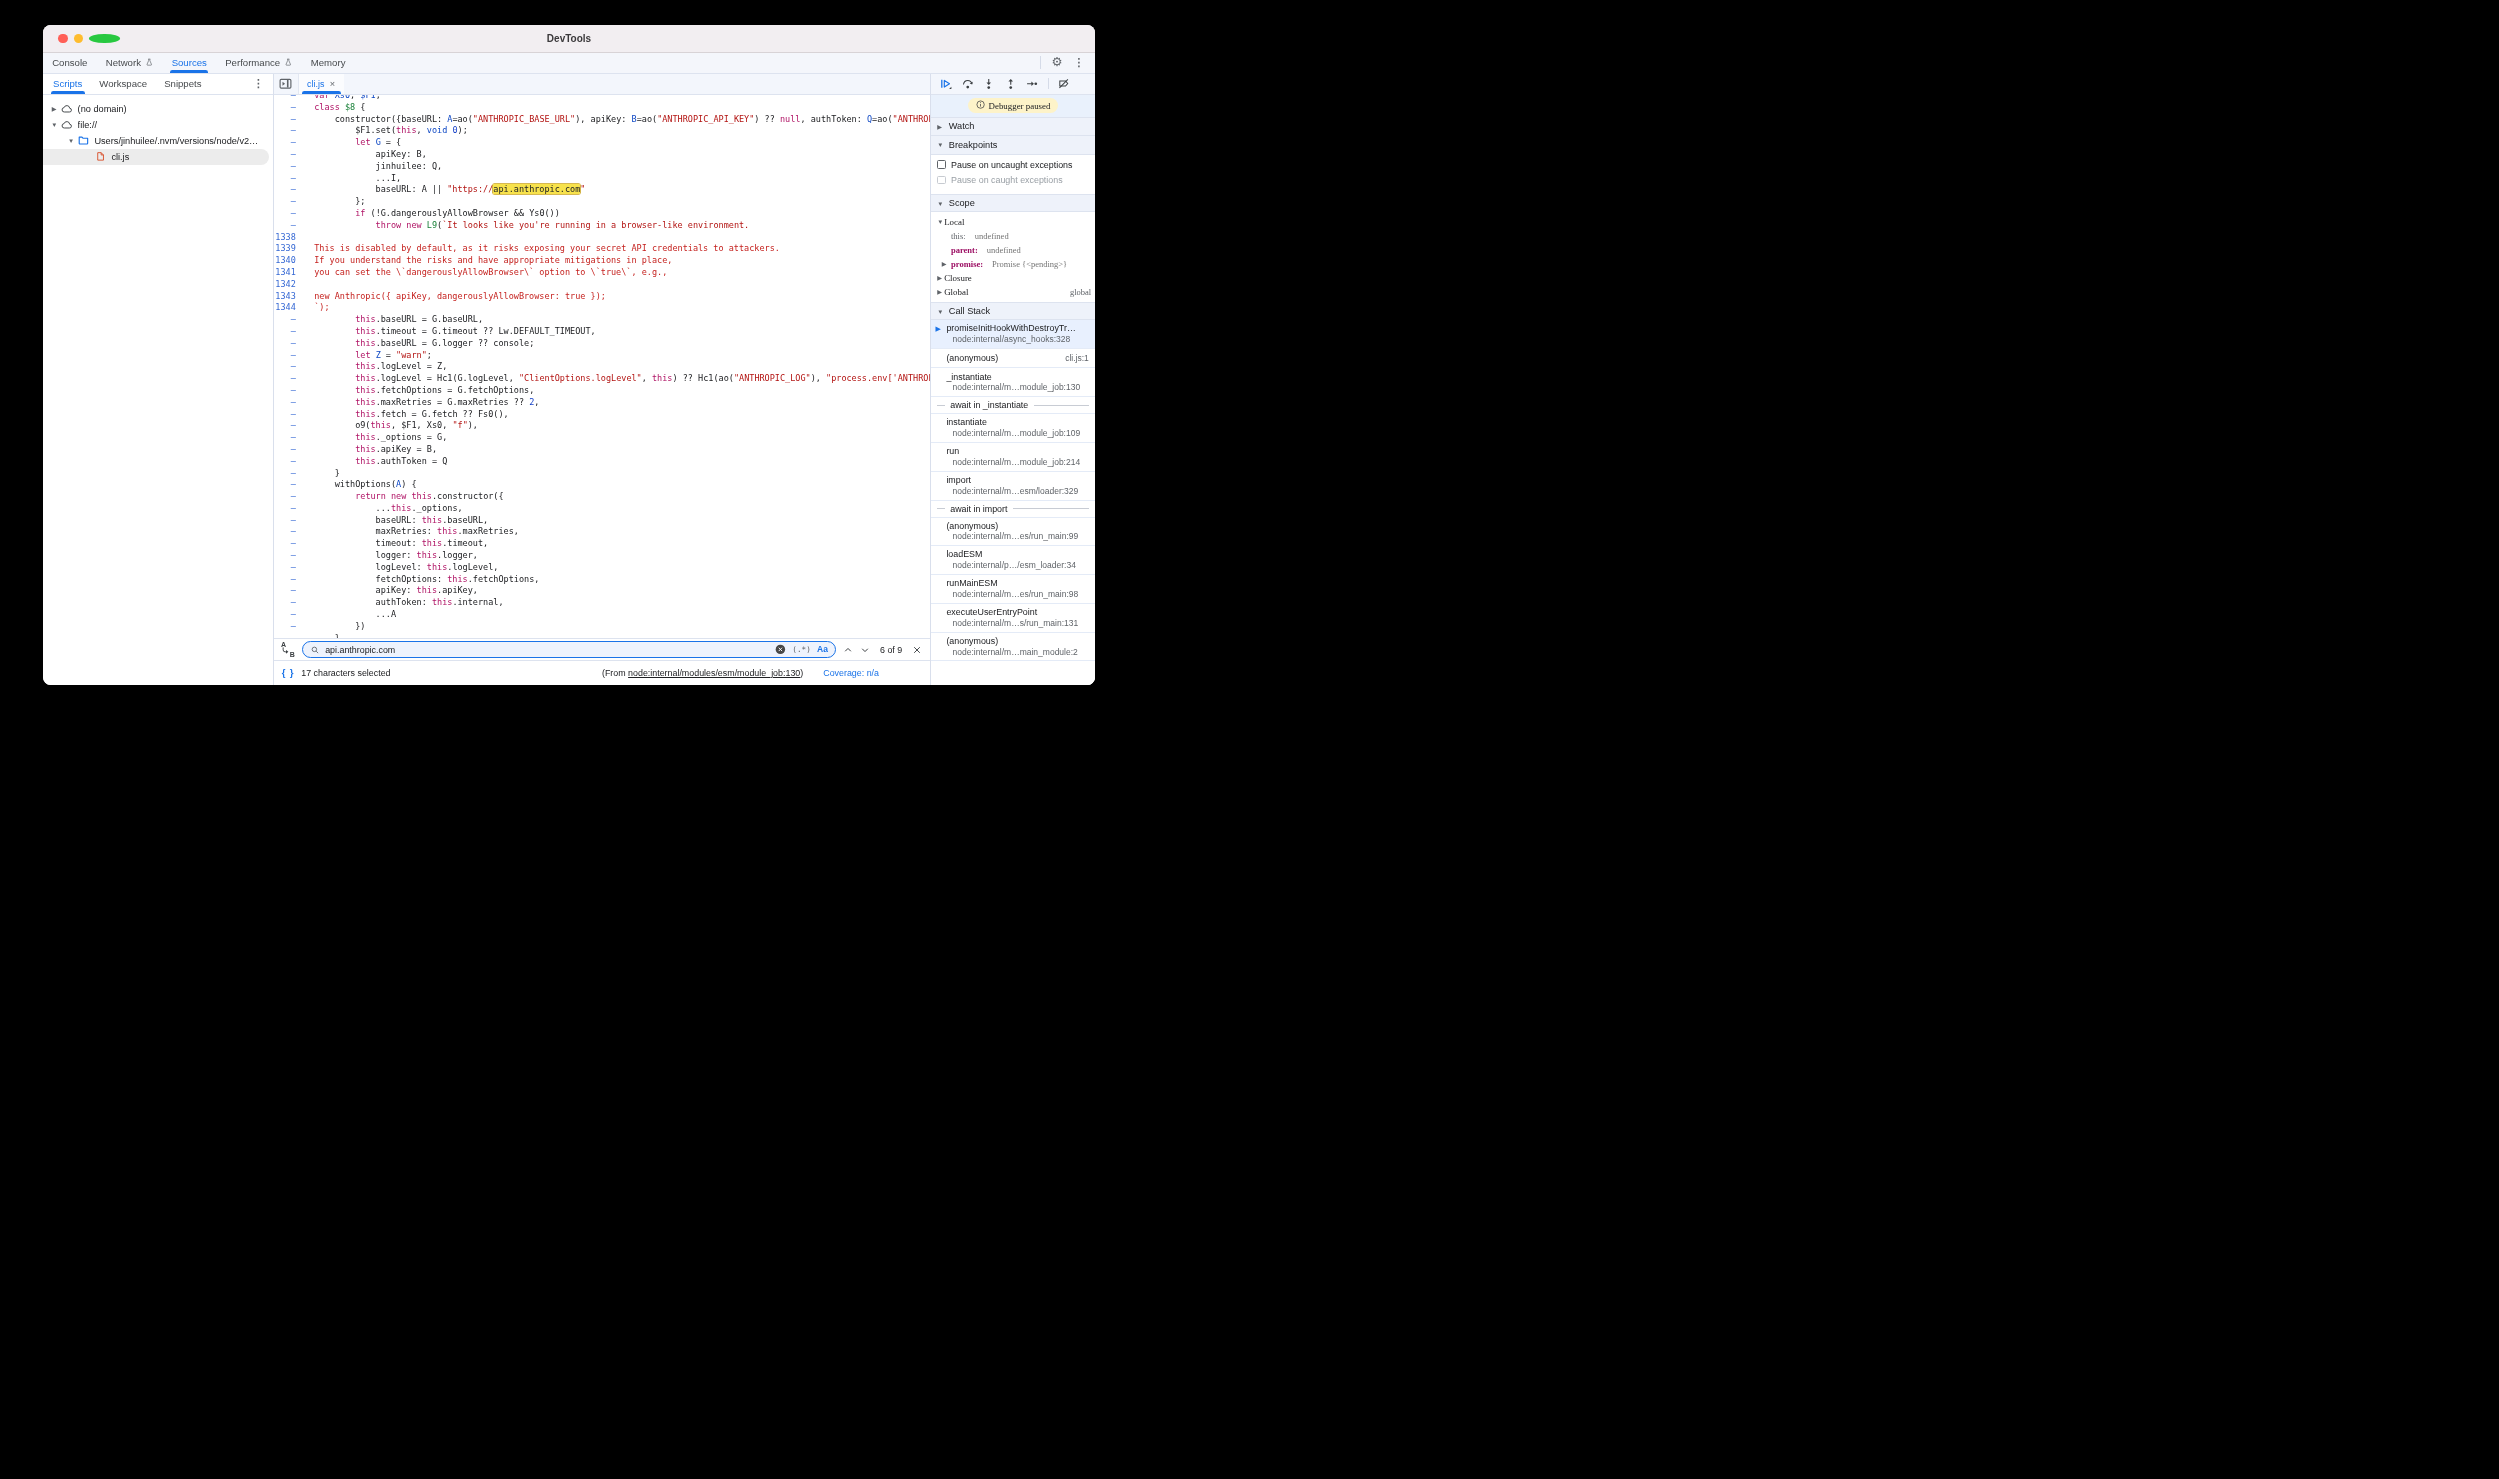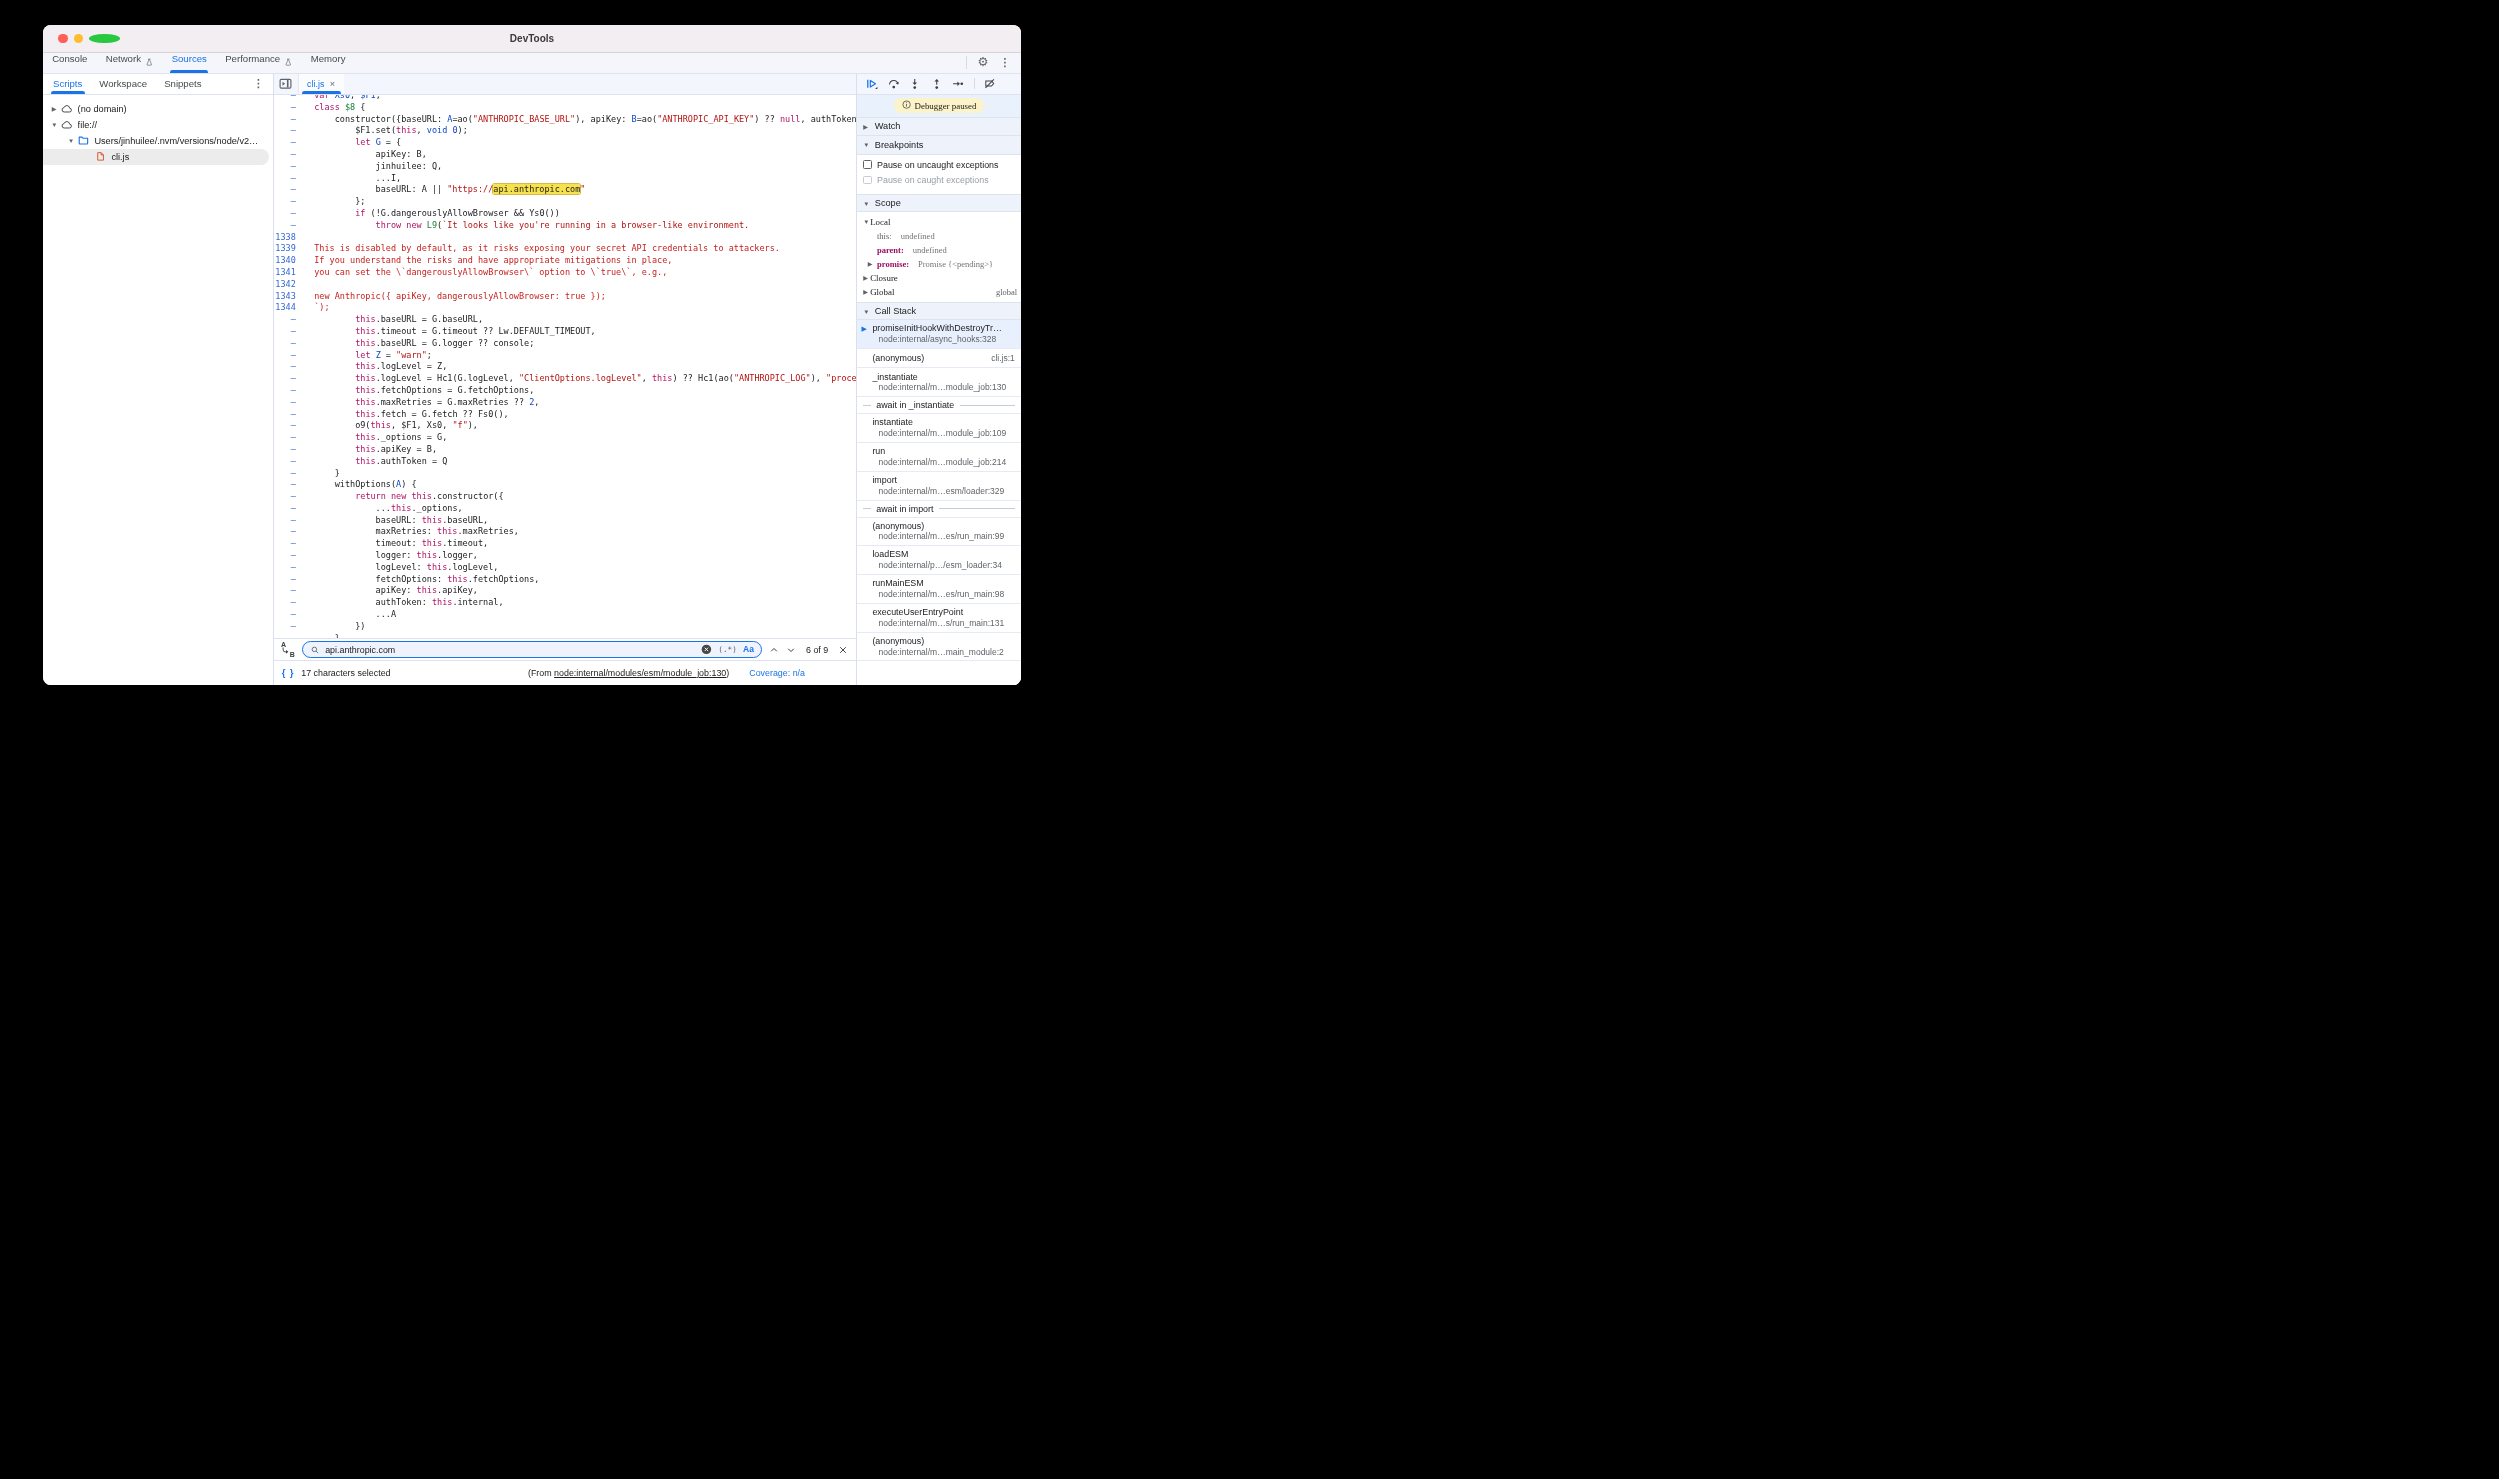--- a/index.html
+++ b/index.html
@@ -1,34 +1,34 @@
 <!DOCTYPE html>
 <html style="font-size:12.3px"><head>
 <meta charset="utf-8">
 <style>
   * { margin:0; padding:0; box-sizing:border-box; }
   html,body { width:1250px; height:740px; background:#000; font-family:"Liberation Sans", sans-serif; }
   body { position:relative; overflow:hidden; }
 
-  .window { position:absolute; left:43px; top:24.6px; width:978px; height:660px;
+  .window { position:absolute; left:43px; top:24.6px; width:1052px; height:660px;
     background:#fff; border-radius:7.7px; overflow:hidden; display:flex; flex-direction:column;
     box-shadow:0 18.5px 54px rgba(0,0,0,.6); }
 
   
   .titlebar { height:28px; flex:0 0 28px; background:#f2eef1; border-bottom:0.8px solid #d8d3d6;
     position:relative; display:flex; align-items:center; }
   .lights { display:flex; gap:6.2px; padding-left:15.4px; }
   .light { width:9.2px; height:9.2px; border-radius:50%; }
   .light.r { background:#ff5f57; } .light.y { background:#febc2e; } .light.g { background:#28c840; }
   .win-title { position:absolute; left:0; right:0; text-align:center; font-size:10px; font-weight:700; color:#3b393b; }
 
   
   .toolbar { height:21px; flex:0 0 21px; background:#f4f6fb; border-bottom:0.8px solid #dde3ef;
     display:flex; align-items:stretch; }
-  .tb-tab { display:flex; gap:3.8px; padding:0 9.2px; font-size:9.6px; color:#474a4d;
+  .tb-tab { display:flex; align-items:center; gap:3.8px; padding:0 9.2px; font-size:9.6px; color:#474a4d;
     position:relative; cursor:default; }
   .tb-tab.active { color:#1a73e8; }
   .tb-tab.active::after { content:""; position:absolute; left:7.7px; right:7.7px; bottom:0; height:2.3px;
     background:#1a73e8; border-radius:2.3px 2.3px 0 0; }
   .tb-right { margin-left:auto; display:flex; align-items:center; gap:10.8px; padding-right:10.8px; }
   .tb-sep { width:0.8px; height:12.3px; background:#d5dbe8; }
   .gear { font-size:12.3px; color:#5f6368; line-height:1; }
   .dots { font-size:10.8px; color:#5f6368; font-weight:700; letter-spacing:0; }
 
   .content { flex:1; display:flex; min-height:0; }

